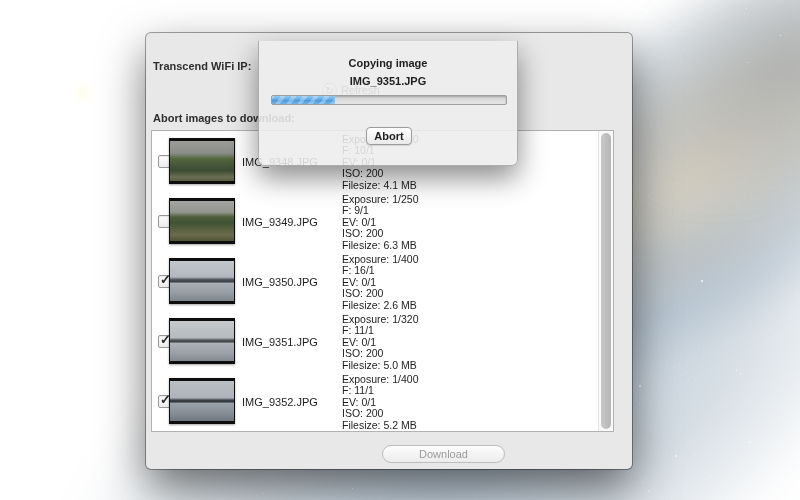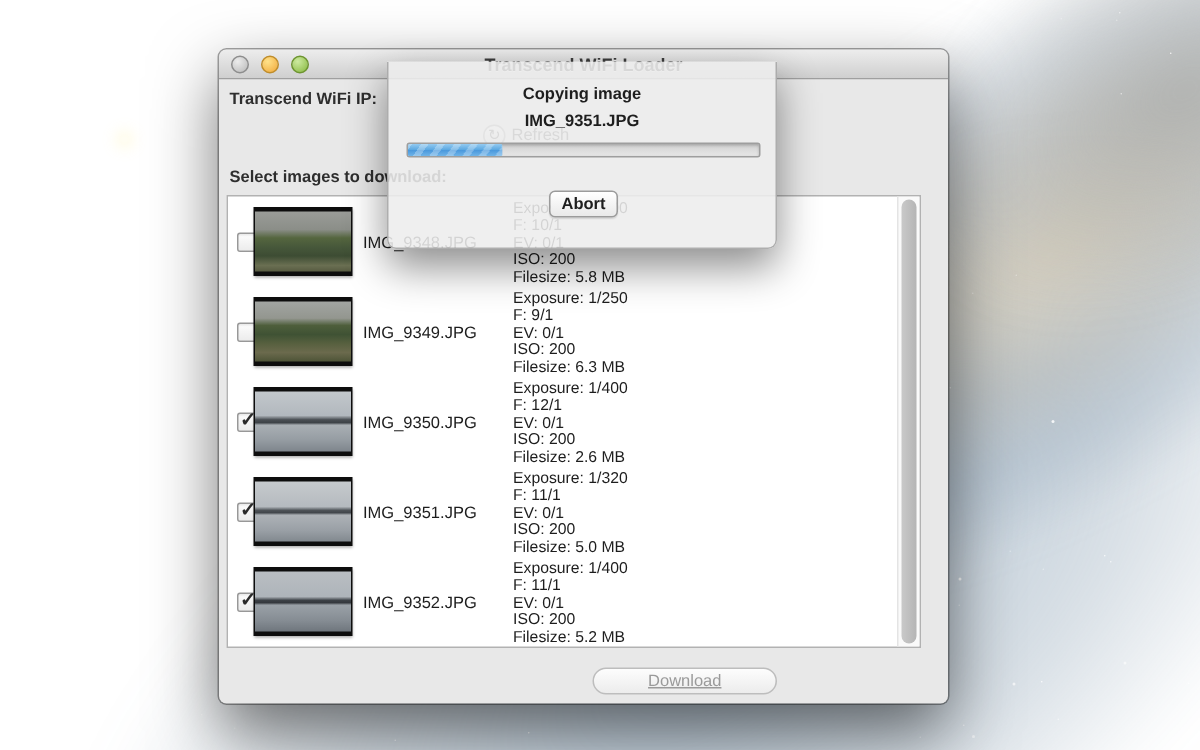--- a/index.html
+++ b/index.html
@@ -108,21 +108,21 @@
   }
 
   
   .push-button {
     position:absolute; top:412px; height:18px; border-radius:9px;
     background:linear-gradient(#fdfdfd,#ececec);
     border:1px solid #bdbdbd; color:#9a9a9a; font-size:11px;
     text-align:center; line-height:16px;
   }
   #select-all-button { left:109px; width:125px; }
-  #download-button   { left:249px; width:123px;text-decoration:underline; }
+  #download-button   { left:236px; width:123px; }
 
   
   #copy-dialog {
     position:absolute; left:112px; top:8px; width:260px; height:125px;
     background:rgba(237,237,237,0.88);
     border:1px solid rgba(120,120,120,0.55); border-top:none;
     border-radius:0 0 6px 6px;
     box-shadow:0 12px 28px rgba(0,0,0,0.45);
     z-index:50;
   }
@@ -274,50 +274,44 @@
       <span class="star" style="left: 568px; top: 135px; height: 1px; width: 1px; opacity: 0.92;"></span>
       <span class="star" style="left: 780px; top: 35px; height: 1px; width: 1px; opacity: 0.92;"></span>
       <span class="star" style="left: 639px; top: 385px; height: 2px; width: 2px; opacity: 0.93;"></span>
       <span class="star" style="left: 311px; top: 86px; height: 1px; width: 1px; opacity: 0.43;"></span>
       <span class="star" style="left: 695px; top: 379px; height: 1px; width: 1px; opacity: 0.42;"></span>
     </div>
   <div class="star-bright"></div>
 </div>
 
 <div id="app-window">
-  <div id="title-bar">
-    <div class="traffic" id="btn-close"></div>
-    <div class="traffic" id="btn-min"></div>
-    <div class="traffic" id="btn-zoom"></div>
-    <div id="window-title">Transcend WiFi Loader</div>
-  </div>
 
   <div class="form-label" id="ip-label">Transcend WiFi IP:</div>
 
   <div id="refresh-button">
     <span class="circ">↻</span>
     <span>Refresh</span>
   </div>
 
-  <div class="form-label" id="select-label">Select images to download:</div>
+  <div class="form-label" id="select-label">Abort images to download:</div>
 
   <div id="image-list">
     <div id="rows-container">
         <div class="row">
     <div class="checkbox"></div>
     <div class="thumb">
             <div class="photo forest"></div>
           </div>
     <div class="filename">IMG_9348.JPG</div>
     <div class="exif">
             <div>Exposure: 1/400</div>
             <div>F: 10/1</div>
             <div>EV: 0/1</div>
             <div>ISO: 200</div>
-            <div>Filesize: 5.8 MB</div>
+            <div>Filesize: 4.1 MB</div>
           </div>
   </div>
         <div class="row">
     <div class="checkbox"></div>
     <div class="thumb">
             <div class="photo path"></div>
           </div>
     <div class="filename">IMG_9349.JPG</div>
     <div class="exif">
             <div>Exposure: 1/250</div>
@@ -330,21 +324,21 @@
         <div class="row checked">
     <div class="checkbox">
             <span class="mark">✓</span>
           </div>
     <div class="thumb">
             <div class="photo lake1"></div>
           </div>
     <div class="filename">IMG_9350.JPG</div>
     <div class="exif">
             <div>Exposure: 1/400</div>
-            <div>F: 12/1</div>
+            <div>F: 16/1</div>
             <div>EV: 0/1</div>
             <div>ISO: 200</div>
             <div>Filesize: 2.6 MB</div>
           </div>
   </div>
         <div class="row checked">
     <div class="checkbox">
             <span class="mark">✓</span>
           </div>
     <div class="thumb">

